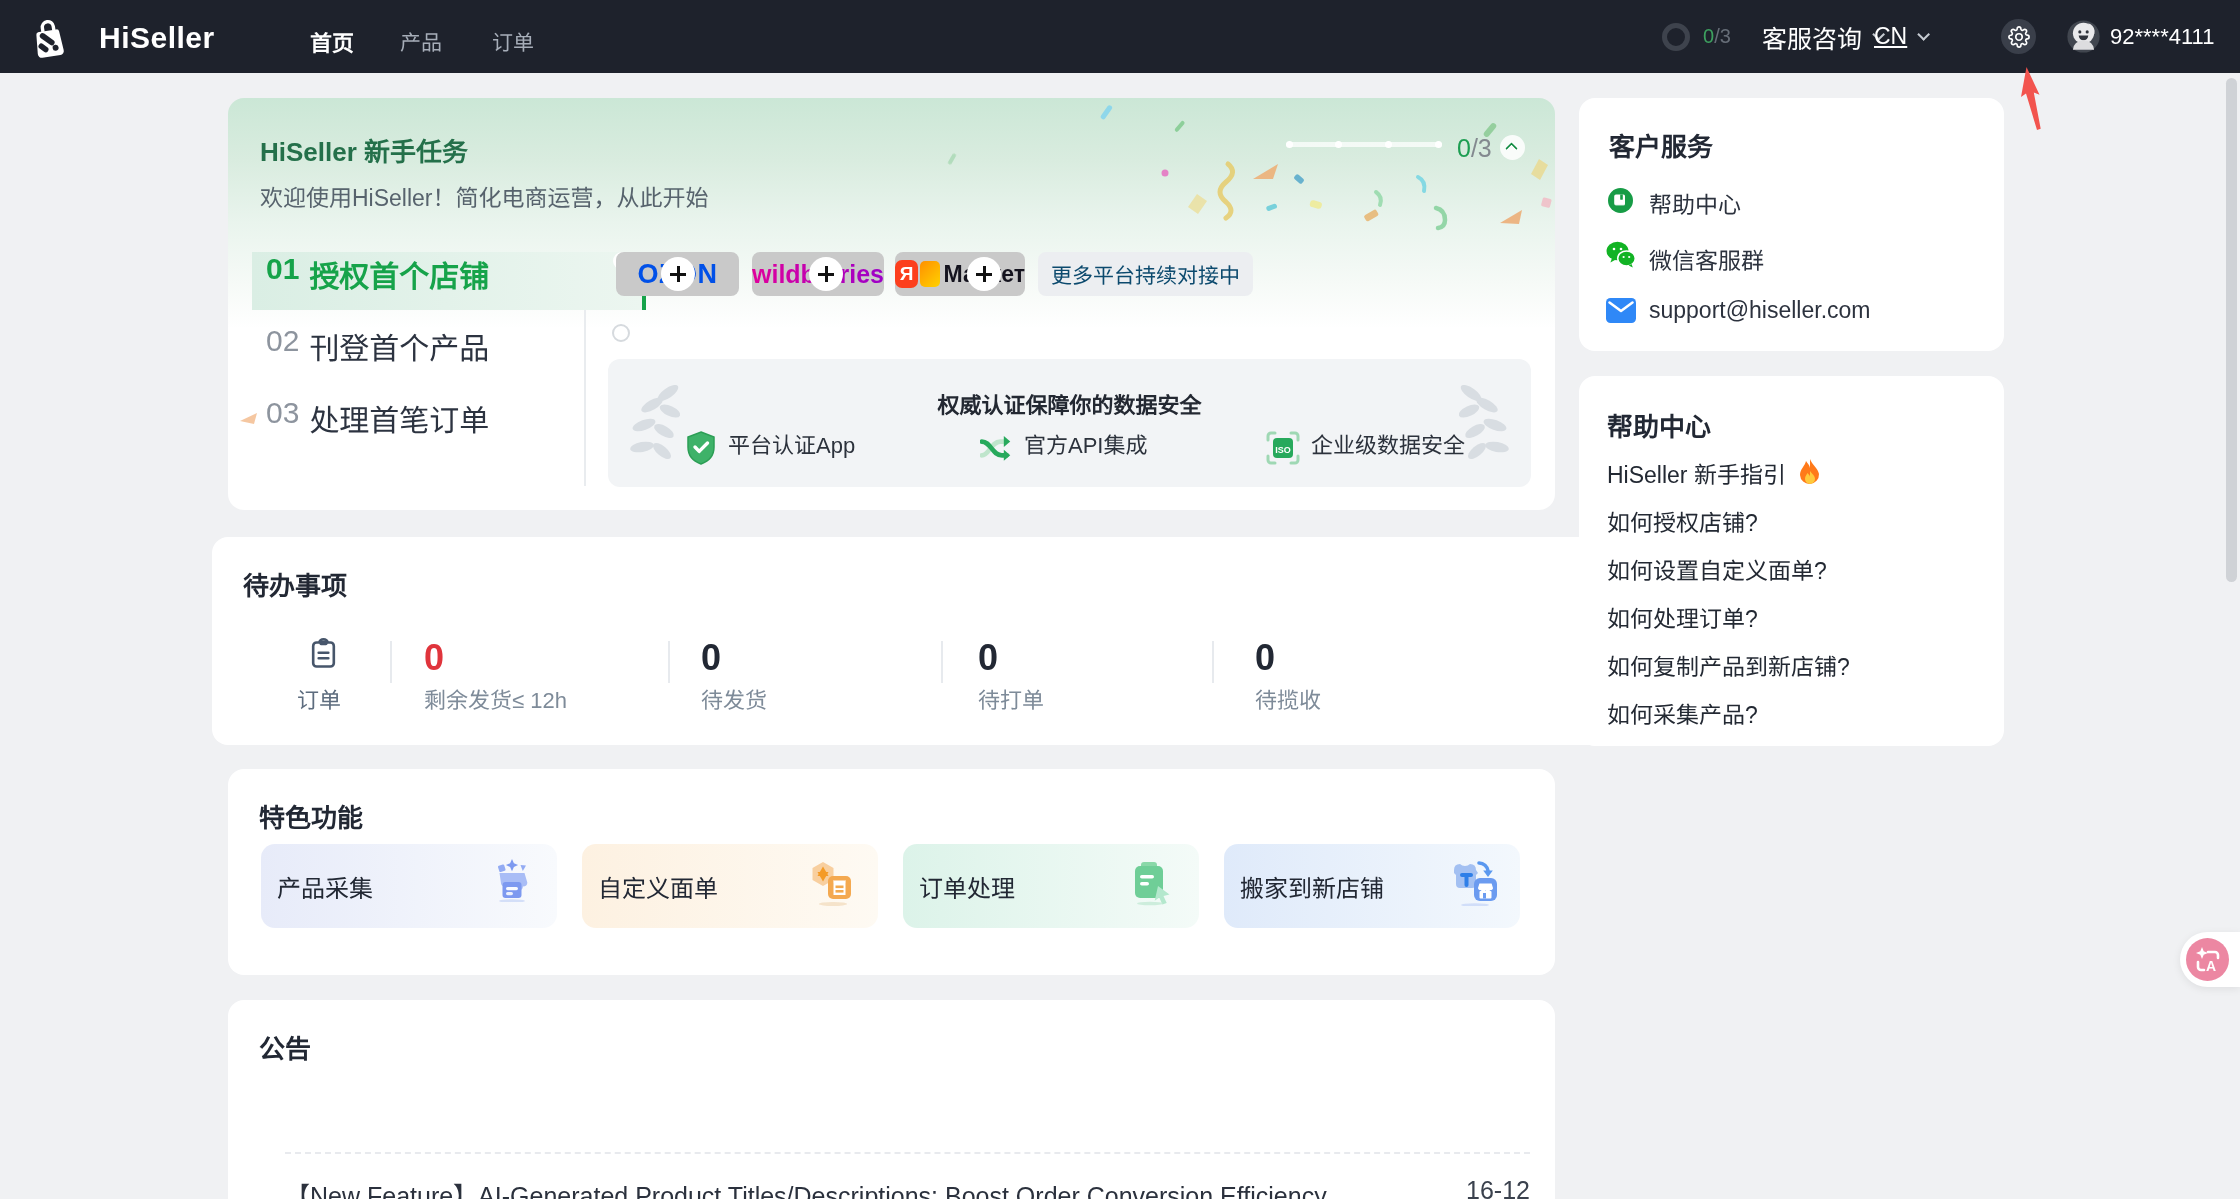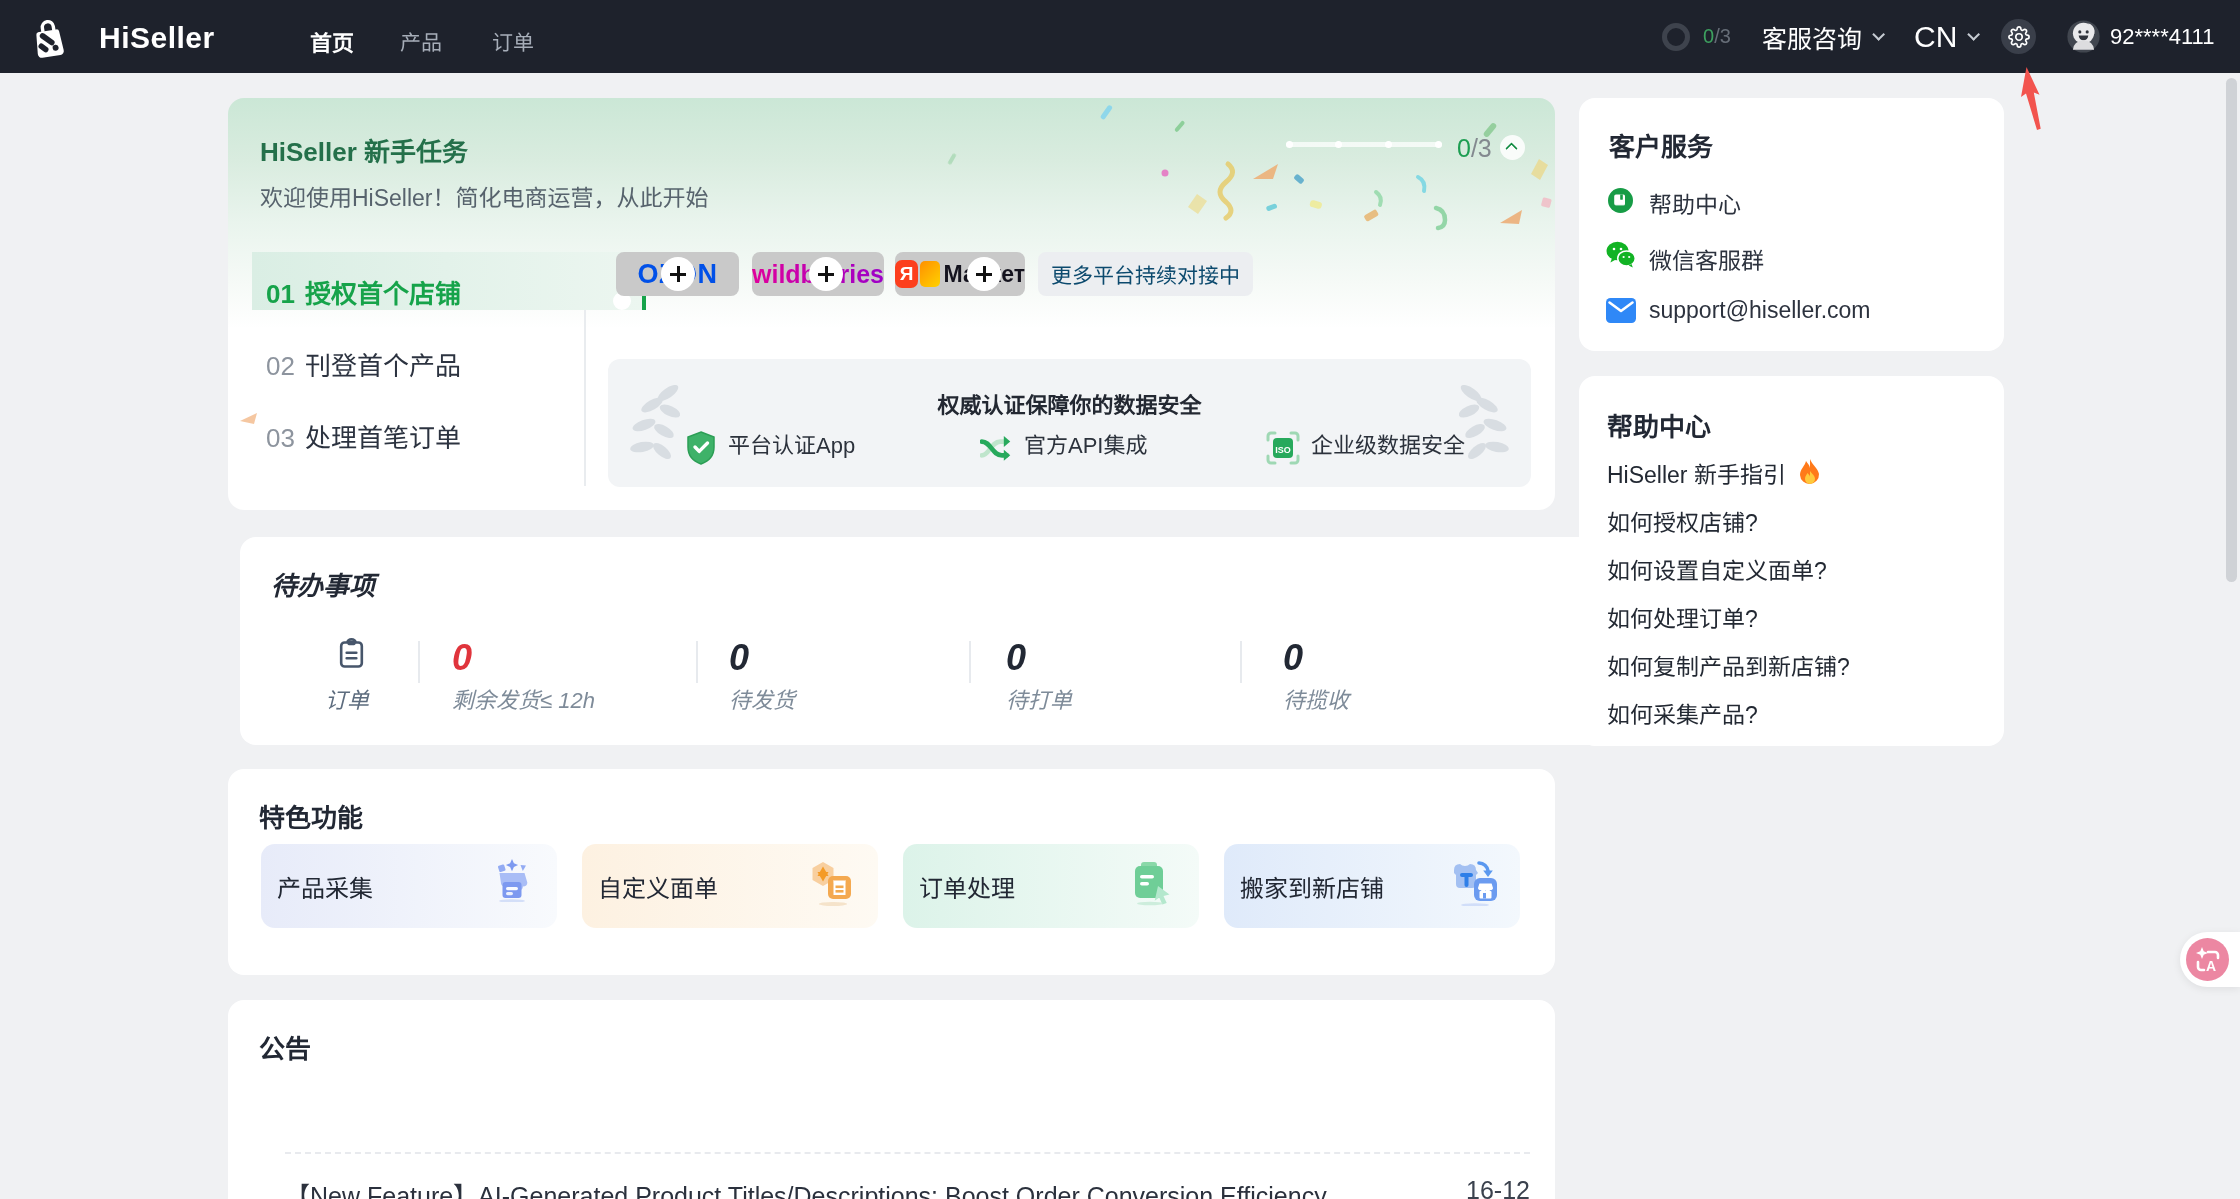--- a/index.html
+++ b/index.html
@@ -15,38 +15,38 @@
   .nav b { color:#ffffff; font-weight:bold; font-size:22px; }
   #nav1 { left:302px; } #nav2 { left:392px; } #nav3 { left:484px; }
   .hright { position:absolute; top:0; height:73px; display:flex; align-items:center; color:#fff; }
   .ring { width:28px; height:28px; border-radius:50%; border:5px solid #3e434d; }
   .chev { display:inline-block; width:9px; height:9px; border-right:2px solid #c6cbd2; border-bottom:2px solid #c6cbd2; transform:rotate(45deg) translateY(-3px); margin-left:10px; }
   .gearbtn { width:35px; height:35px; border-radius:50%; background:#3a3f4a; display:flex; align-items:center; justify-content:center; }
   
   .card { position:absolute; background:#fff; border-radius:16px; }
   #card-task { left:228px; top:98px; width:1327px; height:412px; overflow:hidden;
     background:linear-gradient(180deg, #cbe7d6 0%, #d9ecdf 15%, #e9f4ed 30%, #f6faf7 45%, #ffffff 56%); }
-  #card-todo { left:240px; top:537px; width:1517px; height:208px;font-style:italic; }
+  #card-todo { left:212px; top:537px; width:1517px; height:208px; }
   #card-feat { left:228px; top:769px; width:1327px; height:206px; }
   #card-ann  { left:228px; top:1000px; width:1327px; height:240px; }
   #card-cs   { left:1579px; top:98px;  width:425px; height:253px; }
   #card-help { left:1579px; top:376px; width:425px; height:370px; }
   .ctitle { font-size:26px; font-weight:bold; color:#222834; }
   
   #gtitle { position:absolute; left:32px; top:33px; font-size:26px; font-weight:bold; color:#24704a; }
   #gsub   { position:absolute; left:32px; top:81px; font-size:23px; color:#57636d; }
   
   #ptrack { position:absolute; left:1058px; top:44px; width:156px; height:5px; background:rgba(255,255,255,0.72); border-radius:3px; }
   .pdot { position:absolute; top:-1px; width:7px; height:7px; border-radius:50%; background:#fff; }
   #p03 { position:absolute; left:1229px; top:36px; font-size:25px; color:#83898f; }
   #p03 b { color:#1d9e52; font-weight:normal; }
   #pchev { position:absolute; left:1272px; top:37px; width:25px; height:25px; border-radius:50%; background:rgba(255,255,255,0.85); }
   #pchev i { position:absolute; left:7px; top:9px; width:9px; height:9px; border-left:2.5px solid #0e8a3f; border-top:2.5px solid #0e8a3f; transform:rotate(45deg); border-radius:1px;}
   
-  .titem { position:absolute; left:24px; width:394px; height:58px; display:flex; align-items:flex-end; font-size:26px; color:#2c3340; }
+  .titem { position:absolute; left:24px; width:394px; height:58px; display:flex; align-items:flex-start; font-size:30px; color:#2c3340; }
   .titem .num { color:#8d949e; margin-right:10px; }
   .titem .radio { position:absolute; right:16px; width:18px; height:18px; border-radius:50%; background:#fff; border:2px solid #d6dade; }
   #ti1 { top:154px; background:linear-gradient(90deg,#daeee4, #ecf6f0); border-right:4px solid #16a34a; font-weight:bold; color:#16a34a; padding-left:14px; }
   #ti1 .num { color:#16a34a; }
   #ti1 .radio { border-color:#fff; right:11px; }
   #ti2 { top:226px; padding-left:14px; }
   #ti3 { top:298px; padding-left:14px; }
   #tdivider { position:absolute; left:356px; top:154px; width:2px; height:234px; background:#e9ecef; }
   
   .plat { position:absolute; top:154px; height:44px; border-radius:8px; background:#c9c9c9; display:flex; align-items:center; justify-content:center; }
@@ -91,21 +91,21 @@
   <div class="nav" id="nav2">产品</div>
   <div class="nav" id="nav3">订单</div>
   <div class="hright" style="left:1662px">
       <span class="ring"></span>
     </div>
   <div class="hright" style="left:1703px; font-size:20px;">
       <span style="color:#3da05f">0</span>
       <span style="color:#666d77">/3</span>
     </div>
   <div class="hright" style="left:1762px; font-size:25px;">客服咨询<span class="chev"></span></div>
-  <div class="hright" style="left:1914px; font-size:30px;">CN<span class="chev"></span></div>
+  <div class="hright" style="left:1874px; font-size:23px;text-decoration:underline;">CN<span class="chev"></span></div>
   <div class="hright" style="left:2001px;">
     <div class="gearbtn">
       <svg width="22" height="22" viewBox="0 0 24 24" fill="none" stroke="#fff" stroke-width="1.8">
         <path d="M12 15.5a3.5 3.5 0 1 0 0-7 3.5 3.5 0 0 0 0 7z"></path>
         <path d="M19.4 15a1.65 1.65 0 0 0 .33 1.82l.06.06a2 2 0 1 1-2.83 2.83l-.06-.06a1.65 1.65 0 0 0-1.82-.33 1.65 1.65 0 0 0-1 1.51V21a2 2 0 1 1-4 0v-.09a1.65 1.65 0 0 0-1.08-1.51 1.65 1.65 0 0 0-1.82.33l-.06.06a2 2 0 1 1-2.83-2.83l.06-.06a1.65 1.65 0 0 0 .33-1.82 1.65 1.65 0 0 0-1.51-1H3a2 2 0 1 1 0-4h.09a1.65 1.65 0 0 0 1.51-1.08 1.65 1.65 0 0 0-.33-1.82l-.06-.06a2 2 0 1 1 2.83-2.83l.06.06a1.65 1.65 0 0 0 1.82.33h.08a1.65 1.65 0 0 0 1-1.51V3a2 2 0 1 1 4 0v.09a1.65 1.65 0 0 0 1 1.51 1.65 1.65 0 0 0 1.82-.33l.06-.06a2 2 0 1 1 2.83 2.83l-.06.06a1.65 1.65 0 0 0-.33 1.82v.08a1.65 1.65 0 0 0 1.51 1H21a2 2 0 1 1 0 4h-.09a1.65 1.65 0 0 0-1.51 1z"></path>
       </svg>
     </div>
   </div>
   <div class="hright" style="left:2066px;">
     <svg width="35" height="35" viewBox="0 0 38 38">

